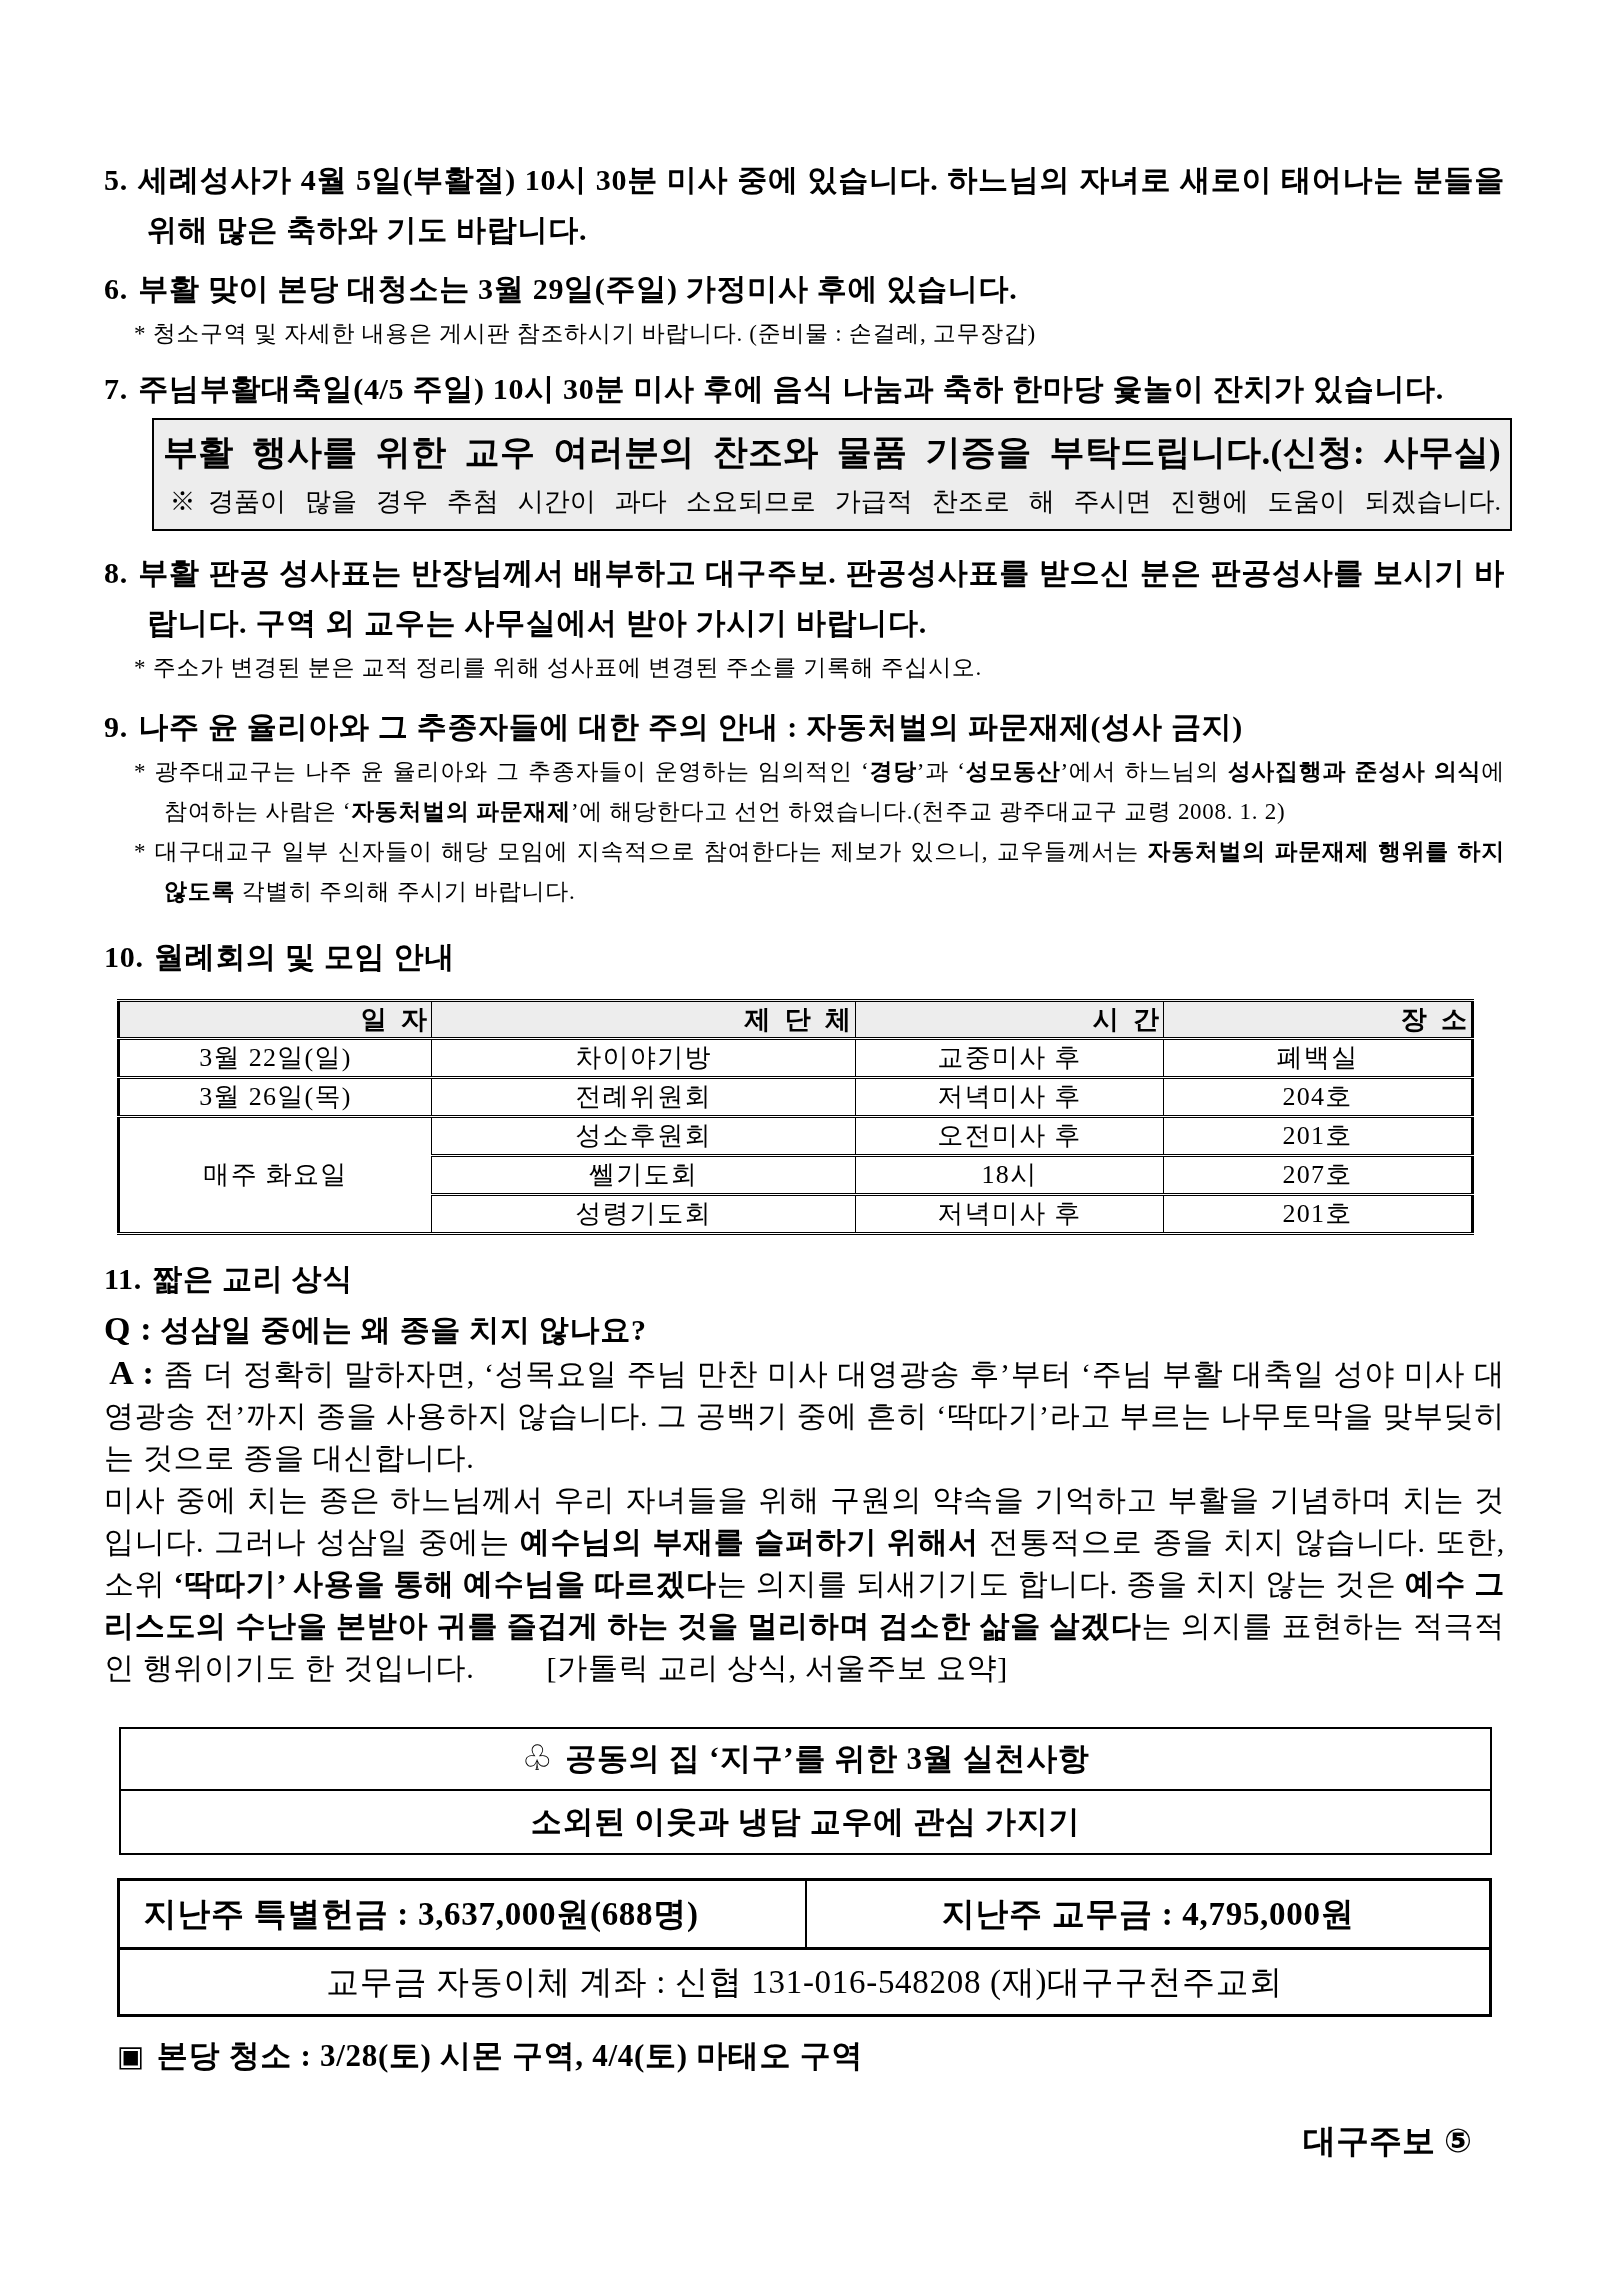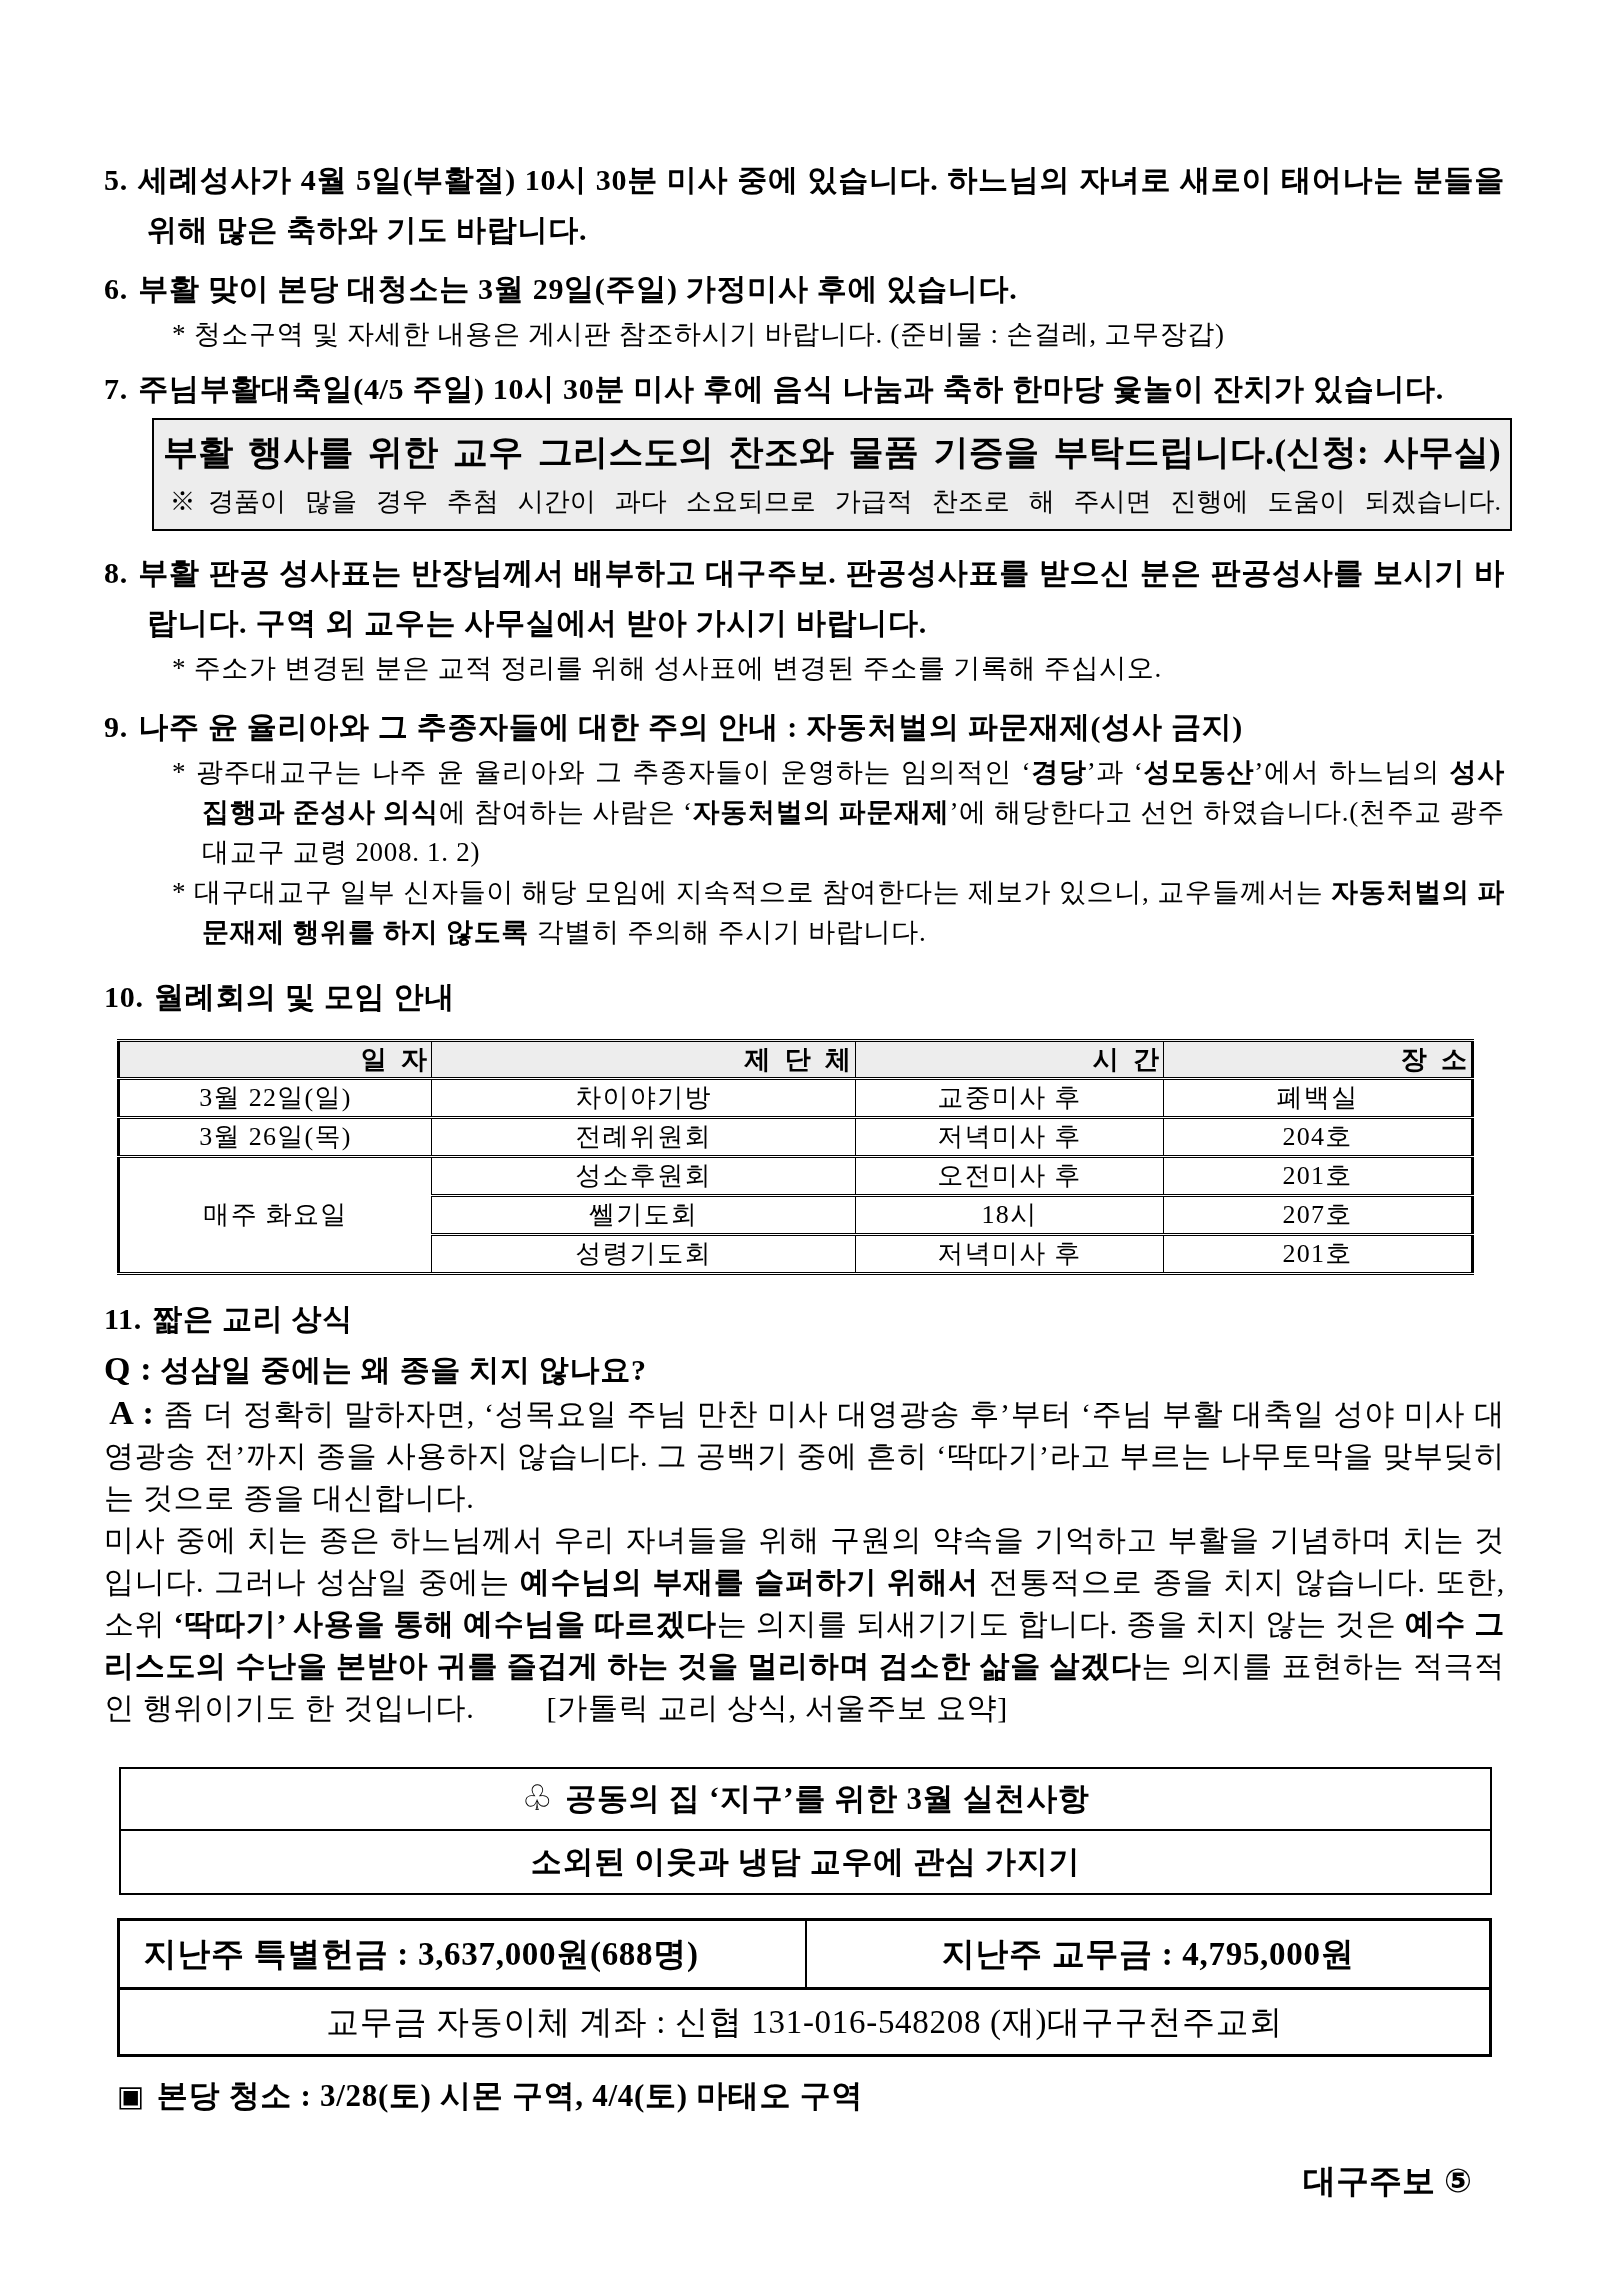--- a/index.html
+++ b/index.html
@@ -7,22 +7,22 @@
   body {
     width:1616px; height:2284px;
     font-family:"Liberation Serif","DejaVu Serif",serif;
     color:#000; overflow:hidden; position:relative;
   }
   .content { padding:155px 111px 0 104px; }
 
   .item { font-size:30px; font-weight:bold; line-height:50px;
           padding-left:43px; text-indent:-43px; text-align:justify; letter-spacing:0.7px; }
   .item .no { margin-right:10.4px; }
-  .sub { font-size:27px; font-weight:normal; line-height:40px;
-         margin-left:68px; padding-left:30px; text-indent:-30px; text-align:justify; letter-spacing:0.7px; }
+  .sub { font-size:23px; font-weight:normal; line-height:40px;
+         margin-left:30px; padding-left:30px; text-indent:-30px; text-align:justify; letter-spacing:0.7px; }
   .b { font-weight:bold; }
 
   .mt14{margin-top:9px;} .mt16{margin-top:10.4px;} .mt22{margin-top:14.3px;} .mt30{margin-top:19.6px;}
 
   
   .donate-box { margin:3.9px 0 17px 48px; width:1360px;
     border:2px solid #000; background:#ededed; padding:10.4px 9px 9px 9px; }
   .donate-title { font-size:35px; font-weight:bold; line-height:43px;
     text-align:justify; text-align-last:justify; letter-spacing:0.3px; }
   .donate-note { font-size:26px; line-height:37px; margin-top:9px; padding-left:6.5px;
@@ -75,21 +75,21 @@
 <div class="content">
 
   <div class="item"><span class="no">5.</span><span>세례성사가 4월 5일(부활절) 10시 30분 미사 중에 있습니다. 하느님의 자녀로 새로이 태어나는 분들을 위해 많은 축하와 기도 바랍니다.</span></div>
 
   <div class="item mt14"><span class="no">6.</span><span>부활 맞이 본당 대청소는 3월 29일(주일) 가정미사 후에 있습니다.</span></div>
   <div class="sub">* 청소구역 및 자세한 내용은 게시판 참조하시기 바랍니다. (준비물 : 손걸레, 고무장갑)</div>
 
   <div class="item mt16"><span class="no">7.</span><span>주님부활대축일(4/5 주일) 10시 30분 미사 후에 음식 나눔과 축하 한마당 윷놀이 잔치가 있습니다.</span></div>
 
   <div class="donate-box">
-    <div class="donate-title">부활 행사를 위한 교우 그리스도의 찬조와 물품 기증을 부탁드립니다.(신청: 사무실)</div>
+    <div class="donate-title">부활 행사를 위한 교우 여러분의 찬조와 물품 기증을 부탁드립니다.(신청: 사무실)</div>
     <div class="donate-note">※경품이 많을 경우 추첨 시간이 과다 소요되므로 가급적 찬조로 해 주시면 진행에 도움이 되겠습니다.</div>
   </div>
 
   <div class="item"><span class="no">8.</span><span>부활 판공 성사표는 반장님께서 배부하고 대구주보. 판공성사표를 받으신 분은 판공성사를 보시기 바랍니다. 구역 외 교우는 사무실에서 받아 가시기 바랍니다.</span></div>
   <div class="sub">* 주소가 변경된 분은 교적 정리를 위해 성사표에 변경된 주소를 기록해 주십시오.</div>
 
   <div class="item mt22"><span class="no">9.</span><span>나주 윤 율리아와 그 추종자들에 대한 주의 안내 : 자동처벌의 파문재제(성사 금지)</span></div>
   <div class="sub"><span>* 광주대교구는 나주 윤 율리아와 그 추종자들이 운영하는 임의적인 ‘</span><span class="b">경당</span><span>’과 ‘</span><span class="b">성모동산</span><span>’에서 하느님의 </span><span class="b">성사집행과 준성사 의식</span><span>에 참여하는 사람은 ‘</span><span class="b">자동처벌의 파문재제</span><span>’에 해당한다고 선언 하였습니다.(천주교 광주대교구 교령 2008. 1. 2)</span></div>
   <div class="sub"><span>* 대구대교구 일부 신자들이 해당 모임에 지속적으로 참여한다는 제보가 있으니, 교우들께서는 </span><span class="b">자동처벌의 파문재제 행위를 하지 않도록</span><span> 각별히 주의해 주시기 바랍니다.</span></div>
 

